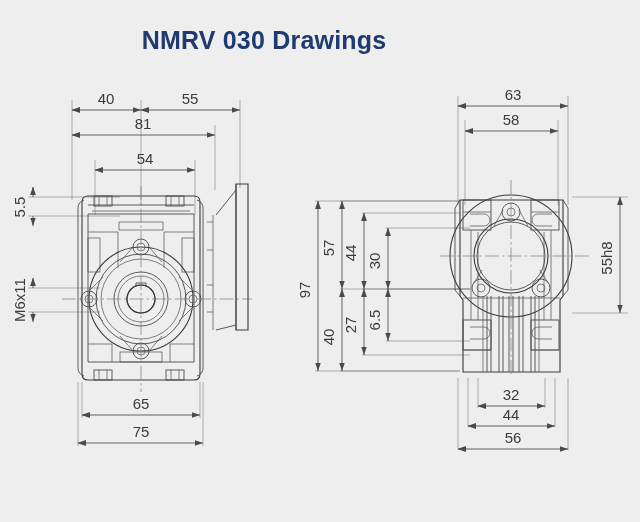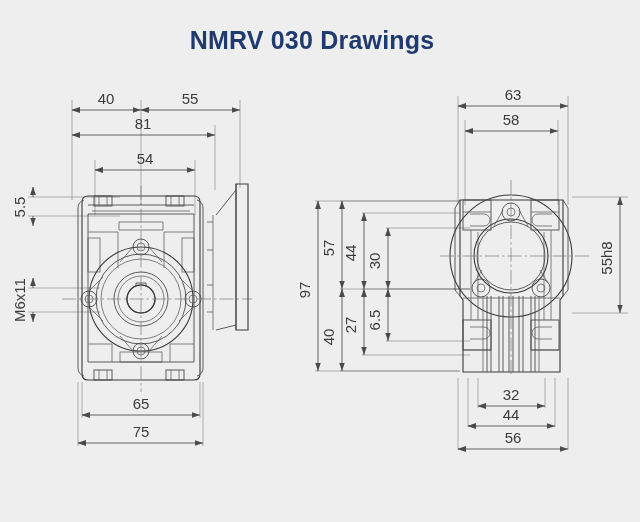--- a/index.html
+++ b/index.html
@@ -26,21 +26,20 @@
     position: absolute;
     left: 0;
     top: 26px;
     width: 528px;
     text-align: center;
     font-size: 25px;
     font-weight: bold;
     color: #1f3a6e;
     letter-spacing: 0.2px;
     font-family: "Liberation Sans", sans-serif;
-    padding-left: 48px;
   }
   svg { display: block; }
   .dimtext {
     font-family: "Liberation Sans", sans-serif;
     font-size: 15px;
     fill: #3b3b3b;
   }
 </style>
 </head>
 <body>

